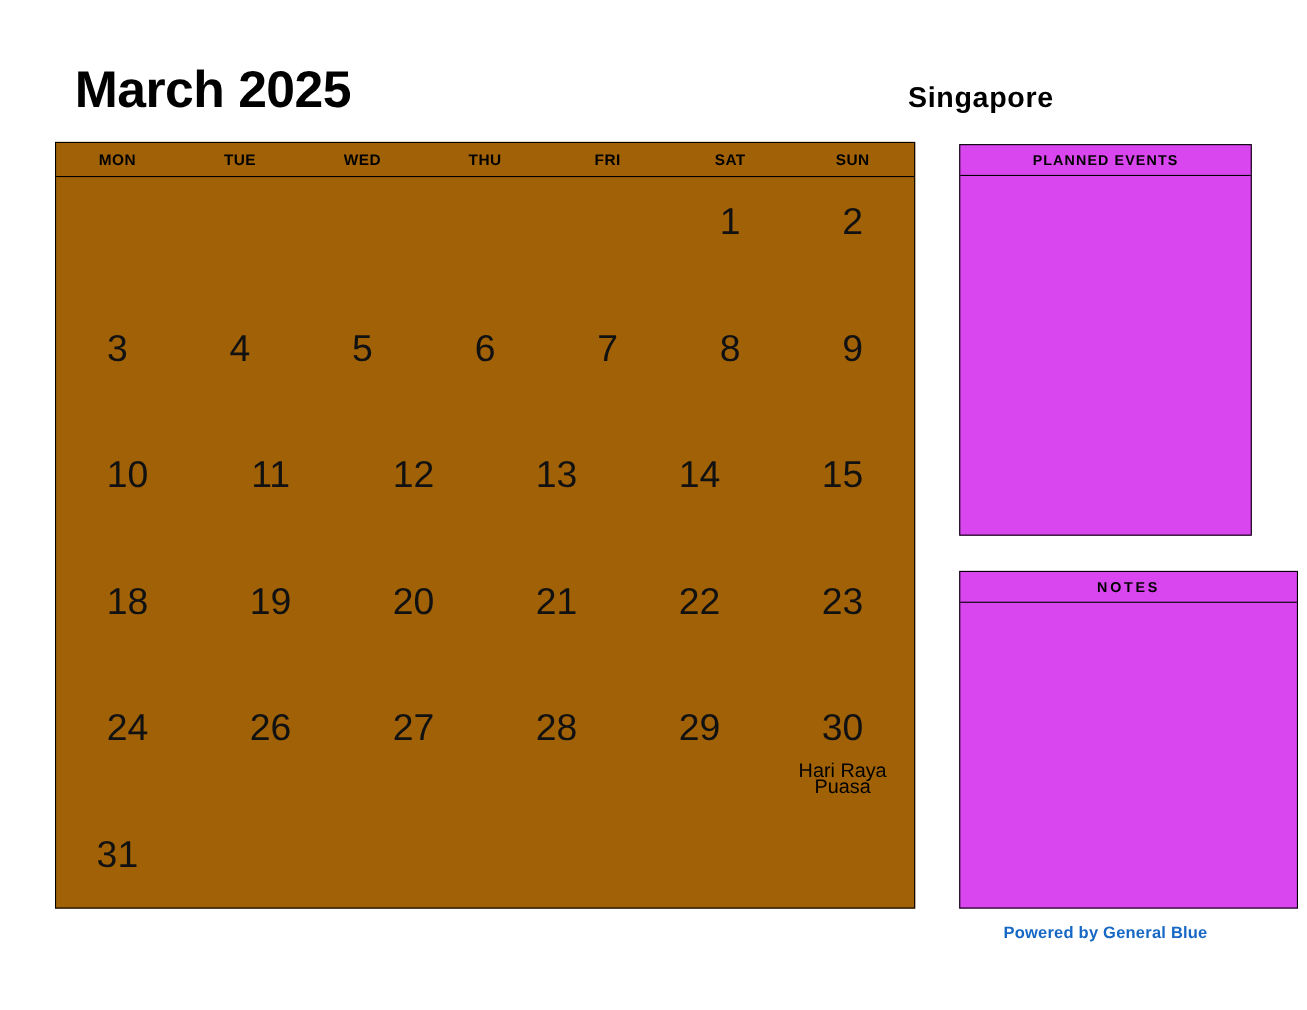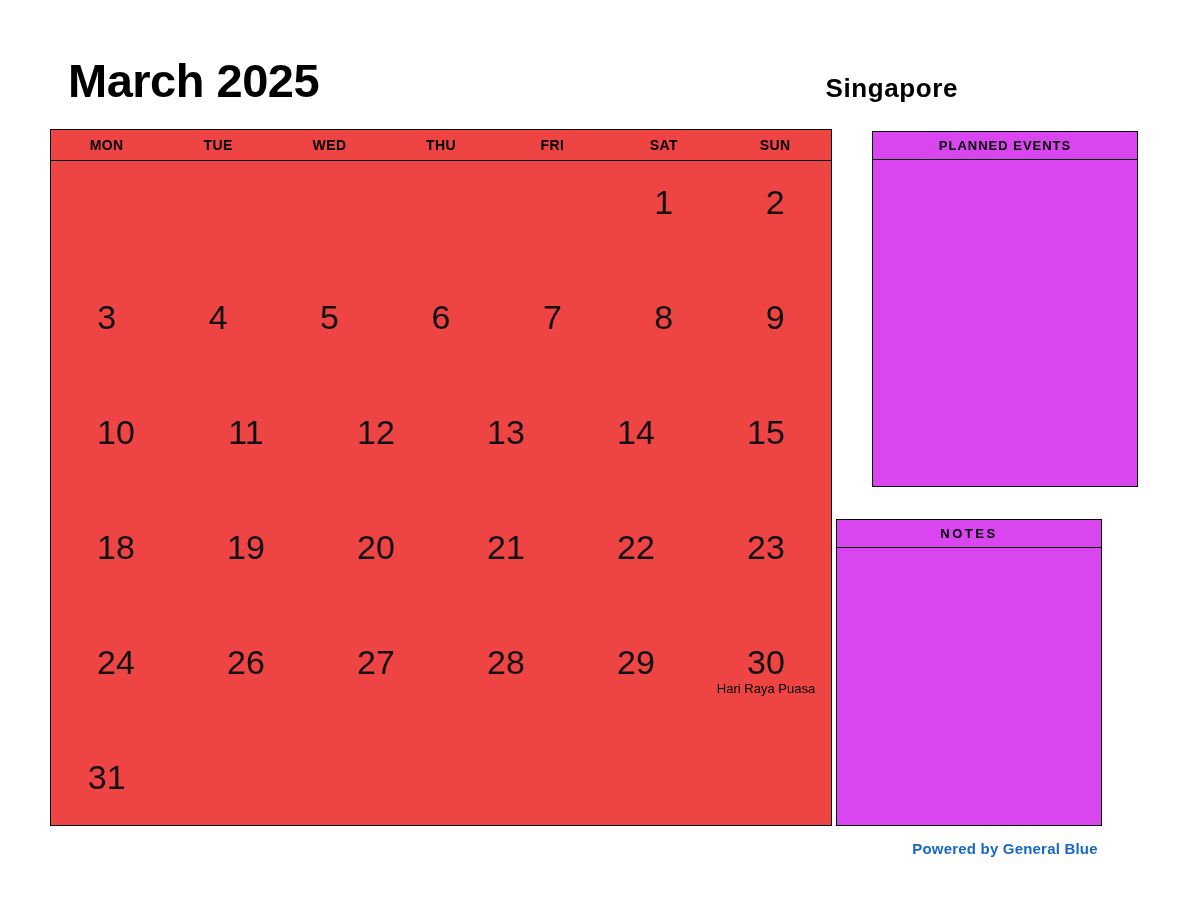--- a/index.html
+++ b/index.html
@@ -50,21 +50,21 @@
 
   
   .calendar {
     position: absolute;
     left: 50px;
     top: 129px;
     width: 782px;
     height: 697px;
     border: 1px solid #000;
     box-sizing: border-box;
-    background: #ef4444;
+    background: #a16207;
   }
   .weekday-row {
     display: flex;
     height: 31px;
     border-bottom: 1px solid #000;
     box-sizing: border-box;
   }
   .weekday-cell {
     flex: 1 1 0;
     text-align: center;
@@ -91,24 +91,24 @@
     padding-top: 22px;
     box-sizing: border-box;
   }
   .day-number {
     font-size: 34px;
     font-weight: normal;
     line-height: 38px;
     color: #111;
   }
   .day-event {
-    font-size: 13px;
+    font-size: 18px;
     line-height: 15px;
     color: #000;
-    margin-top: 0;
+    margin-top: 12px;
     padding: 0 6px;
     word-wrap: break-word;
   }
   .day-cell.empty .day-number {
     visibility: hidden;
   }
 
   
   .side-panel {
     position: absolute;
@@ -116,23 +116,23 @@
     box-sizing: border-box;
     background: #d946ef;
   }
   .panel-events {
     left: 872px;
     top: 131px;
     width: 266px;
     height: 356px;
   }
   .panel-notes {
-    left: 836px;
+    left: 872px;
     top: 519px;
-    width: 266px;
+    width: 308px;
     height: 307px;
   }
   .panel-title {
     height: 28px;
     border-bottom: 1px solid #000;
     text-align: center;
     font-size: 13px;
     font-weight: bold;
     letter-spacing: 1px;
     line-height: 27px;

